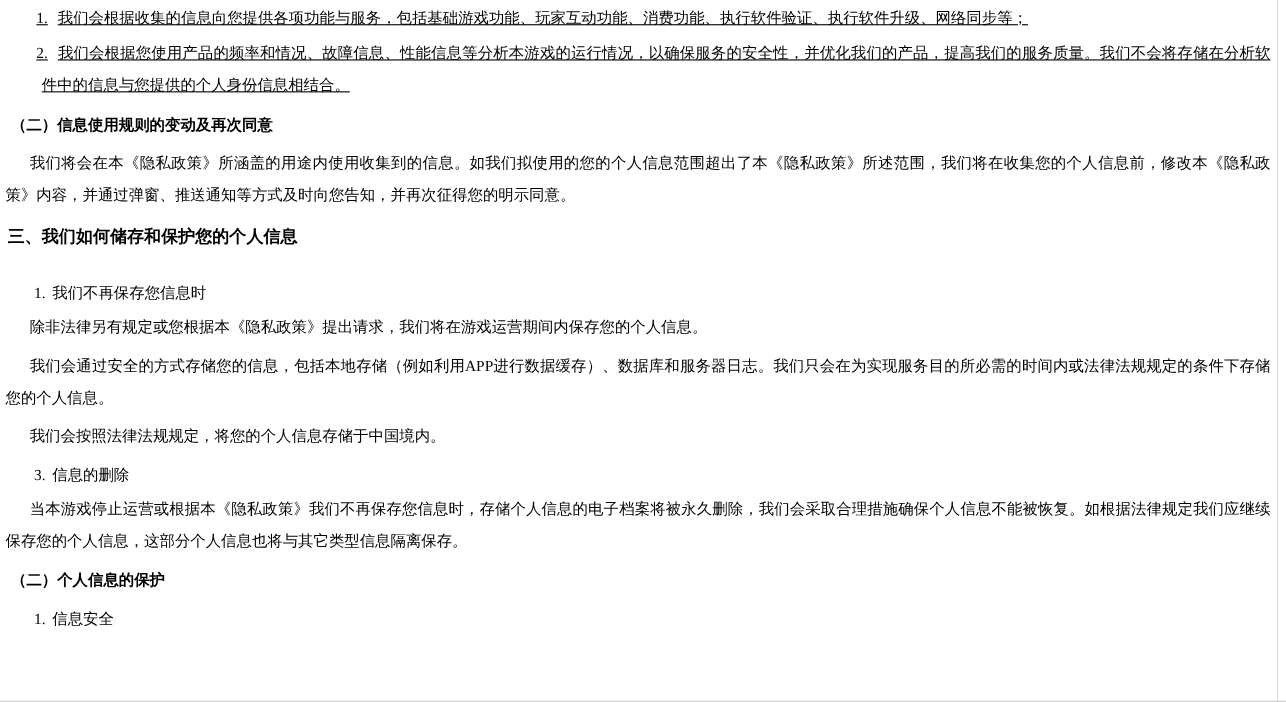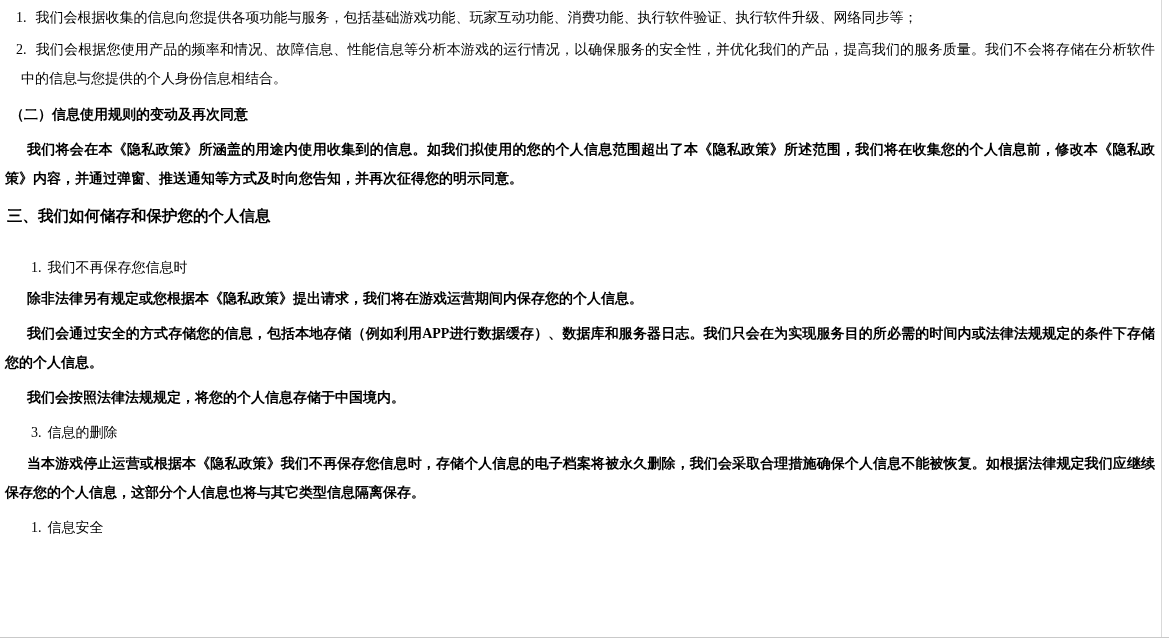--- a/index.html
+++ b/index.html
@@ -12,32 +12,32 @@
     overflow: hidden;
     position: relative;
   }
   .content {
     position: absolute;
     left: 5px; top: 0;
     width: 1150px;
   }
   .num-list { margin-top: 3px; }
   .li {
-    margin: 3px 0 3px 16px;
+    margin: 3px 0 3px 33px;
     text-indent: -5px;
     line-height: 29px;
     text-align: justify;
+    text-decoration: underline;
   }
   .li .marker { padding-right: 9px; }
   .para {
     margin: 2px 0 6px 0;
     text-indent: 22px;
     line-height: 29px;
     text-align: justify;
-    font-weight: bold;
   }
   .h-chapter {
     font-size: 15.5px;
     font-weight: bold;
     margin: 10px 0 24px 2px;
     line-height: 26px;
   }
   .h-section {
     font-size: 14px;
     font-weight: bold;
@@ -80,19 +80,20 @@
 
   <div class="sub"><span class="marker">1.</span><span>我们不再保存您信息时</span></div>
   <div class="para">除非法律另有规定或您根据本《隐私政策》提出请求，我们将在游戏运营期间内保存您的个人信息。</div>
   <div class="para">我们会通过安全的方式存储您的信息，包括本地存储（例如利用APP进行数据缓存）、数据库和服务器日志。我们只会在为实现服务目的所必需的时间内或法律法规规定的条件下存储您的个人信息。</div>
 
   <div class="para">我们会按照法律法规规定，将您的个人信息存储于中国境内。</div>
 
   <div class="sub"><span class="marker">3.</span><span>信息的删除</span></div>
   <div class="para">当本游戏停止运营或根据本《隐私政策》我们不再保存您信息时，存储个人信息的电子档案将被永久删除，我们会采取合理措施确保个人信息不能被恢复。如根据法律规定我们应继续保存您的个人信息，这部分个人信息也将与其它类型信息隔离保存。</div>
 
+  <div class="h-section">（二）个人信息的保护</div>
 
   <div class="sub"><span class="marker">1.</span><span>信息安全</span></div>
 
 </div>
 
 <div class="right-border"></div>
 <div class="bottom-border"></div>
 
 </body></html>

